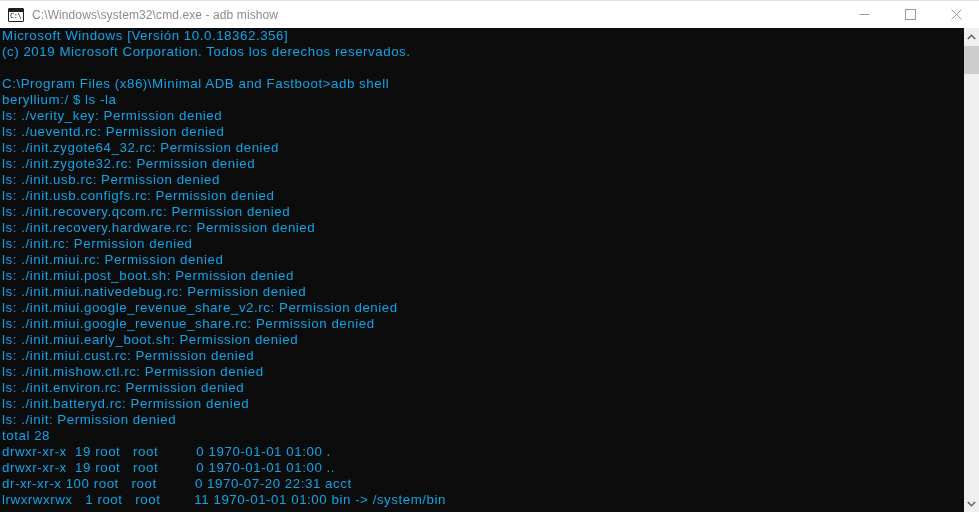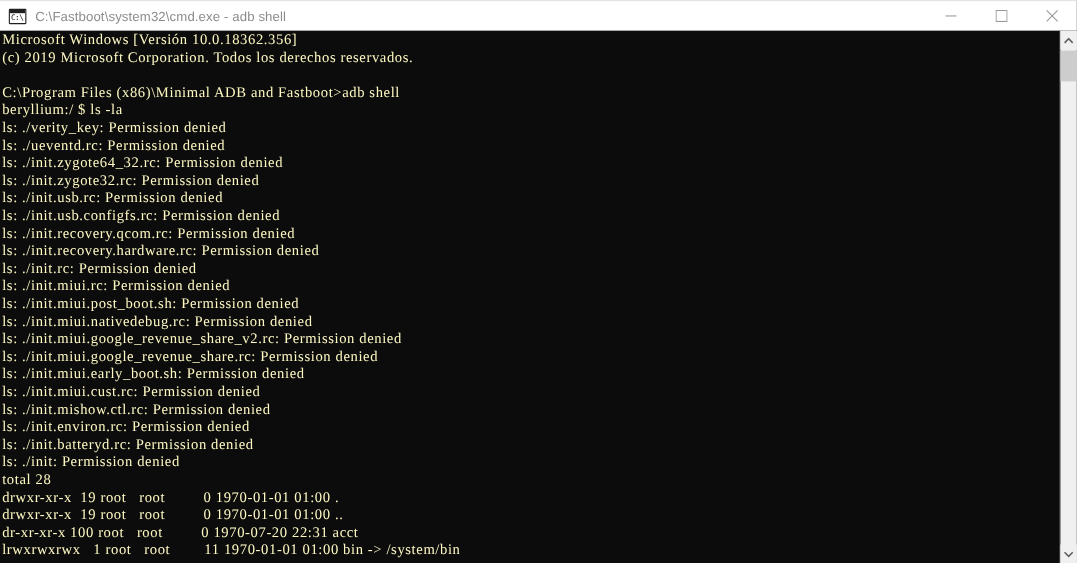--- a/index.html
+++ b/index.html
@@ -98,24 +98,24 @@
     height: 484px;
     background: #0c0c0c;
     overflow: hidden;
   }
   .console-text {
     position: absolute;
     left: 2px;
     top: 0;
     margin: 0;
     padding: 0;
-    font-family: Liberation Serif, serif;
+    font-family: Liberation Sans, sans-serif;
     font-size: 13.3px;
     line-height: 16px;
-    color: #fef9c3;
+    color: #0ea5e9;
     white-space: pre;
     letter-spacing: 0.55px;
   }
 
   
   .scrollbar {
     position: absolute;
     right: 0;
     top: 28px;
     width: 16px;
@@ -151,21 +151,21 @@
 
 <div class="window">
 
   <div class="titlebar">
 
     <div class="title-icon">
       <div class="bar"></div>
       <div class="prompt">C:\.</div>
     </div>
 
-    <div class="titlebar-text">C:\Fastboot\system32\cmd.exe - adb  shell</div>
+    <div class="titlebar-text">C:\Windows\system32\cmd.exe - adb  mishow</div>
 
     <div class="winbtns">
       <div class="winbtn">
         <svg width="11" height="11" viewBox="0 0 11 11" aria-hidden="true">
           <line x1="0.5" y1="5.5" x2="10.5" y2="5.5" stroke="#9a9a9a" stroke-width="1"></line>
         </svg>
       </div>
       <div class="winbtn">
         <svg width="11" height="11" viewBox="0 0 11 11" aria-hidden="true">
           <rect x="0.5" y="0.5" width="10" height="10" fill="none" stroke="#9a9a9a" stroke-width="1"></rect>

